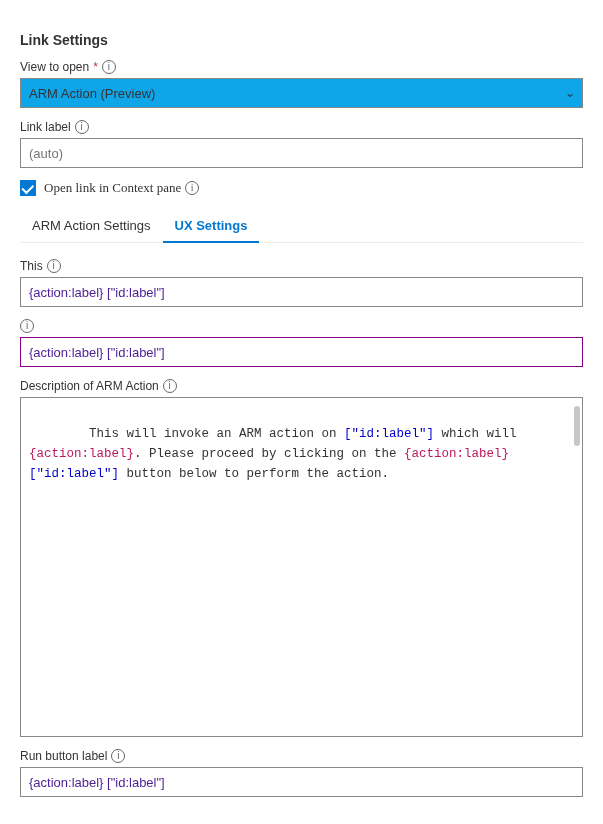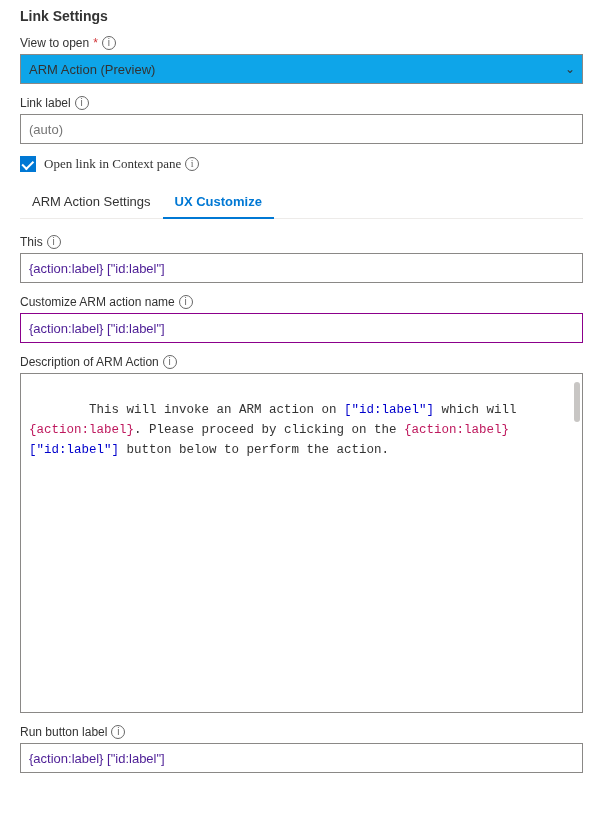--- a/index.html
+++ b/index.html
@@ -6,20 +6,21 @@
     body {
       font-family: 'Segoe UI', Arial, sans-serif;
       font-size: 13px;
       background: #fff;
       color: #333;
       width: 603px;
       min-height: 824px;
     }
     .container {
       padding: 8px 20px;
+      margin-top: 24px;
     }
     .section-title {
       font-size: 14px;
       font-weight: 600;
       color: #333;
       margin-bottom: 12px;
     }
     .field-group {
       margin-bottom: 12px;
     }
@@ -203,34 +204,33 @@
   <div class="checkbox-row">
     <div class="checkbox-custom"></div>
     <label class="checkbox-label">
       <span>Open link in Context pane</span>
       <span class="info-icon">i</span>
     </label>
   </div>
 
   <div class="tabs-row">
     <div class="tab">ARM Action Settings</div>
-    <div class="tab active">UX Customize</div>
+    <div class="tab active">UX Settings</div>
   </div>
 
   <div class="field-group">
     <div class="field-label">
       <span>This</span>
       <span class="info-icon">i</span>
     </div>
     <input class="field-input" type="text" value="{action:label} [&quot;id:label&quot;]" style="">
   </div>
 
   <div class="field-group">
     <div class="field-label">
-      <span>Customize ARM action name</span>
       <span class="info-icon">i</span>
     </div>
     <input class="field-input purple-input" type="text" value="{action:label} [&quot;id:label&quot;]" style="">
   </div>
 
   <div class="field-group">
     <div class="field-label">
       <span>Description of ARM Action</span>
       <span class="info-icon">i</span>
     </div>

